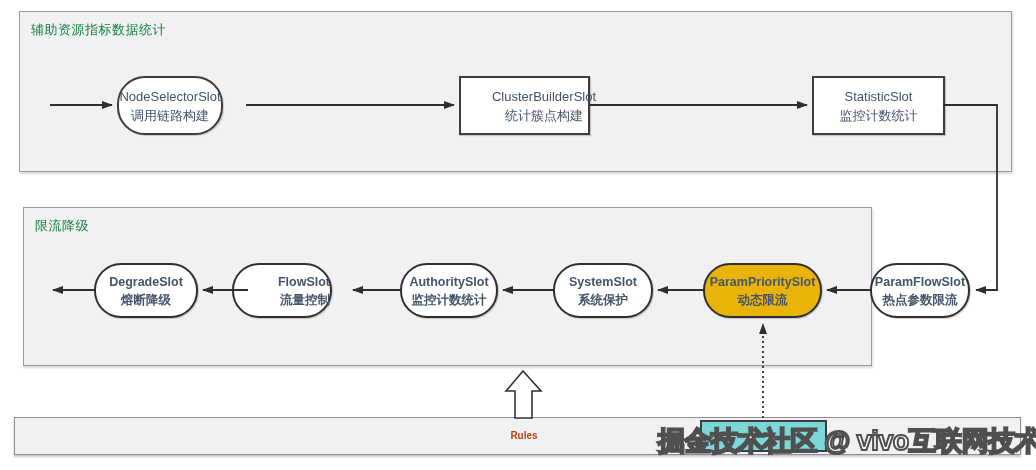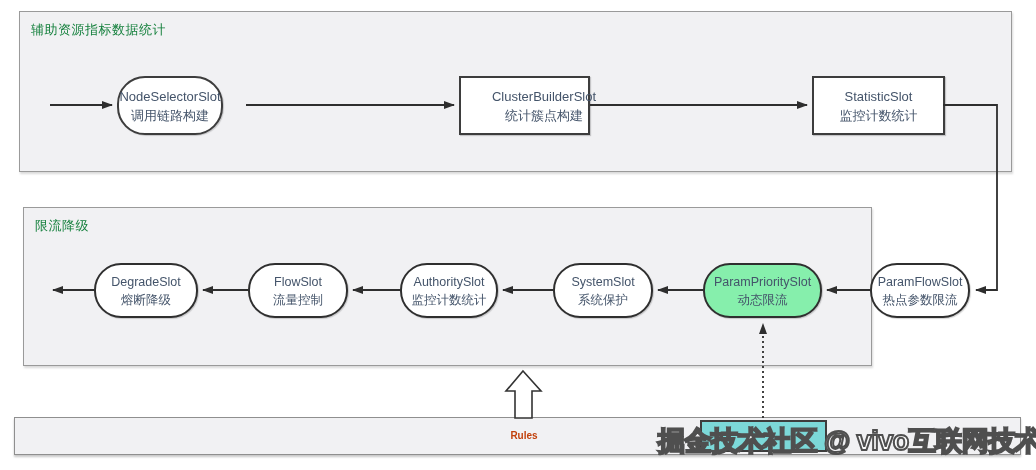--- a/index.html
+++ b/index.html
@@ -18,27 +18,27 @@
        box-sizing:border-box;display:flex;flex-direction:column;align-items:center;justify-content:center;
        box-shadow:1px 1px 1px rgba(0,0,0,.18);z-index:2;}
   .box .t,.box .s{font-size:13px;line-height:19px;color:#44546a;white-space:nowrap;}
   .box-1{left:117px;width:106px;border-radius:28px;}
   .box-2{left:459px;width:131px;padding-left:39px;}
   .box-3{left:812px;width:133px;}
 
   
   .stad{position:absolute;top:263px;height:55px;background:#ffffff;border:2px solid #2f2f2f;
         border-radius:27px;box-sizing:border-box;display:flex;flex-direction:column;align-items:center;
-        justify-content:center;box-shadow:1px 1px 1px rgba(0,0,0,.18);z-index:2;}
+        justify-content:center;box-shadow:1px 1px 1px rgba(0,0,0,.18);z-index:2;font-weight:bold;}
   .stad .t,.stad .s{font-size:12.5px;line-height:18px;color:#44546a;white-space:nowrap;}
   .stad-1{left:94px;width:104px;}
-  .stad-2{left:248px;width:100px;}
+  .stad-2{left:232px;width:100px;align-items:flex-end;}
   .stad-3{left:400px;width:98px;}
   .stad-4{left:553px;width:100px;}
-  .stad-5{left:703px;width:119px;background:#86efac;}
+  .stad-5{left:703px;width:119px;background:#eab308;}
   .stad-6{left:870px;width:100px;}
 
   
   .rules-strip{position:absolute;left:14px;top:417px;width:1007px;height:38px;background:#f1f1f3;
                border:1px solid #8f8f8f;box-sizing:border-box;box-shadow:0 2px 2px rgba(0,0,0,.22);z-index:1;}
   .rules-label{position:absolute;left:524px;top:430px;transform:translateX(-50%);
                font-size:10px;font-weight:bold;color:#c2410c;z-index:2;}
 
   
   .teal-box{position:absolute;left:700px;top:420px;width:127px;height:32px;background:#7cd8d8;

